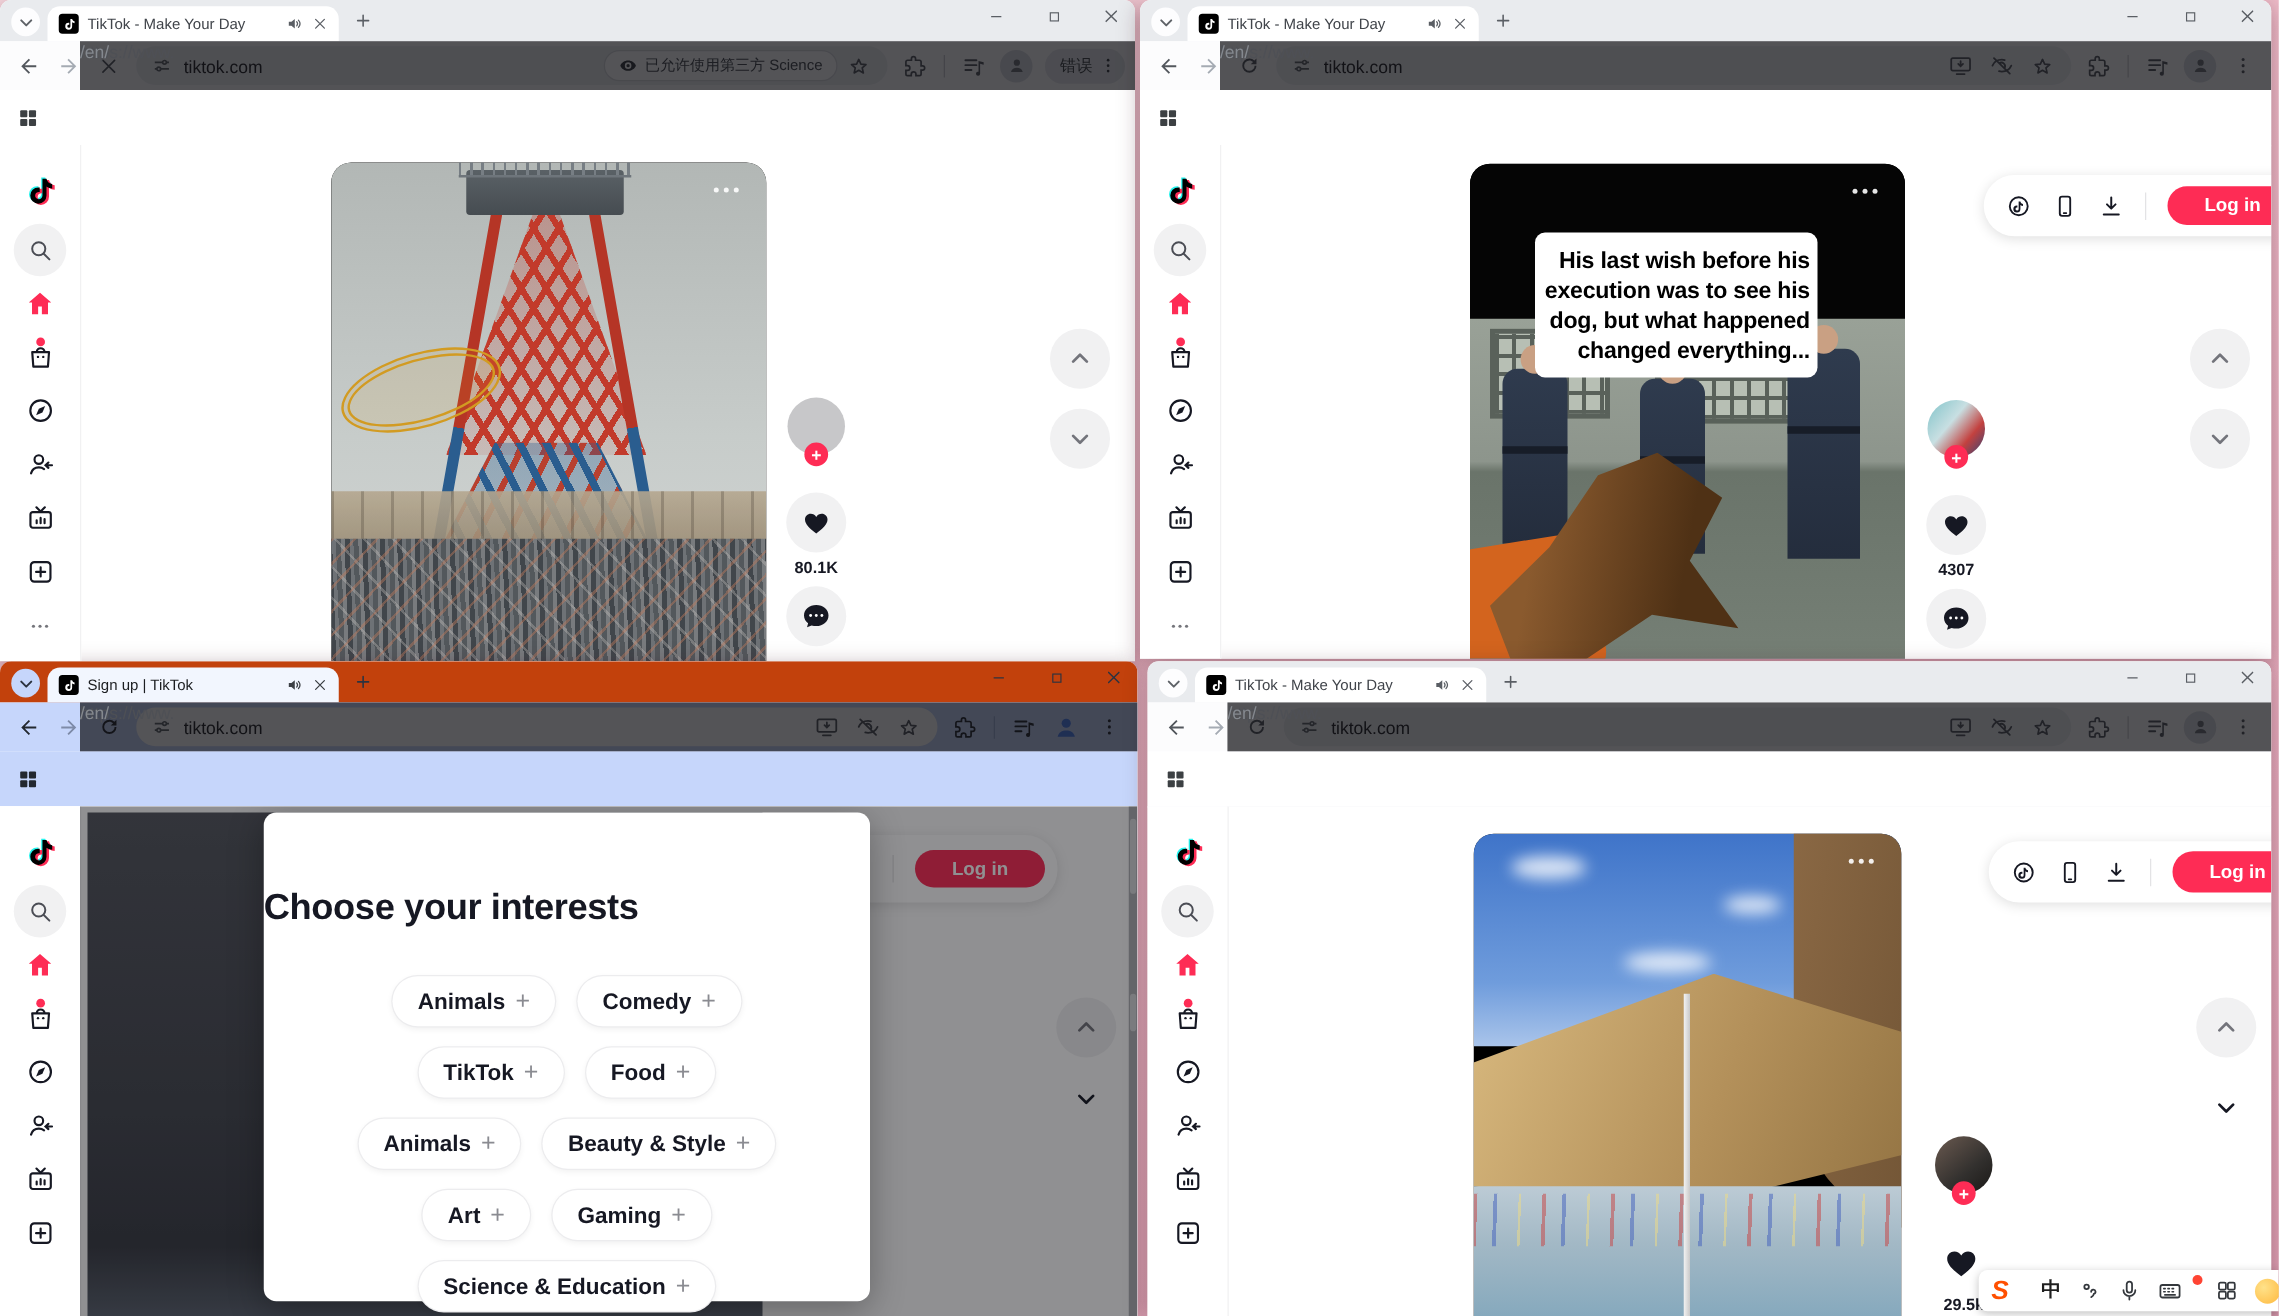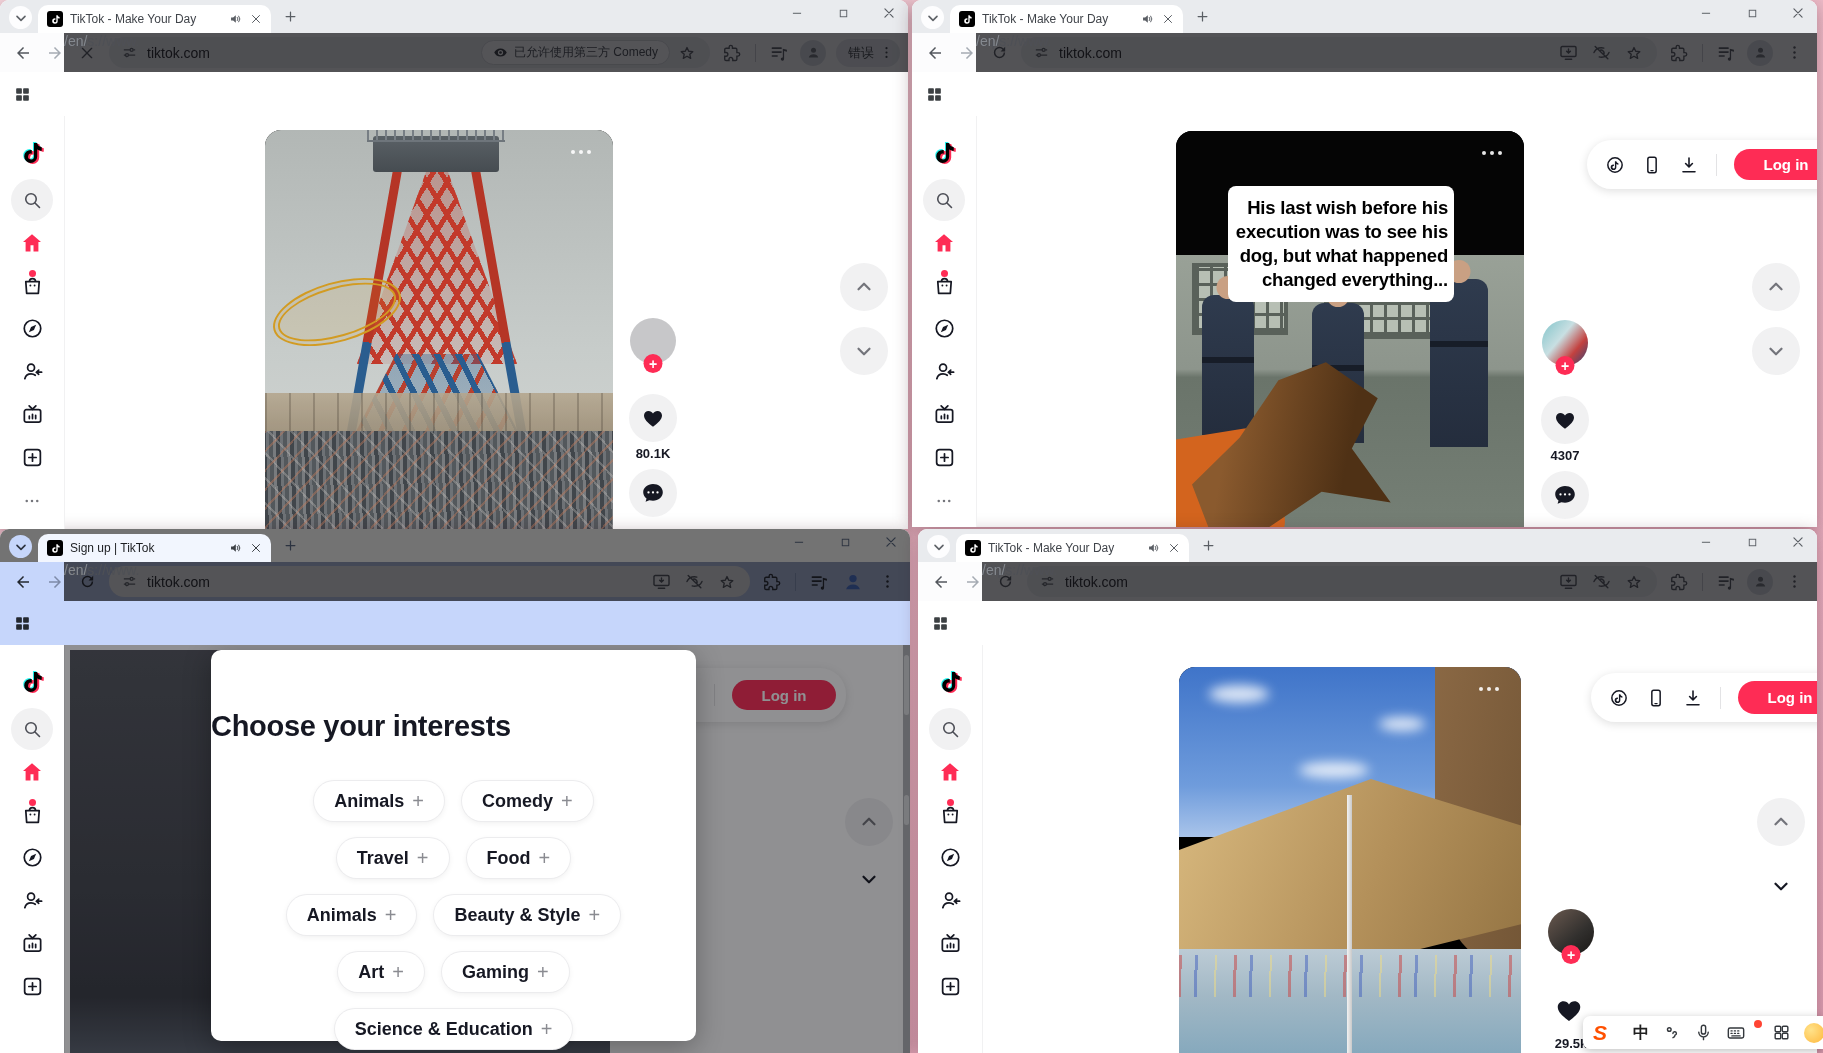--- a/index.html
+++ b/index.html
@@ -6,21 +6,21 @@
   body{
     width:1823px;height:1053px;position:relative;overflow:hidden;
     background:linear-gradient(155deg,#f6d7de 0%,#eebbc8 45%,#dfa0b4 100%);
     font-family:"Liberation Sans", sans-serif;
     -webkit-font-smoothing:antialiased;
   }
   svg{display:block}
   .win{position:absolute;background:#fff;border-radius:9px 9px 0 0;box-shadow:0 4px 18px rgba(60,20,35,.35);overflow:hidden}
   
   .titlebar{position:relative;height:33px;background:#e9ebee}
-  .win.active>.titlebar{background:#737373}
+  .win.active>.titlebar{background:#c2410c}
   .tabsearch{position:absolute;left:9px;top:6px;width:23px;height:23px;border-radius:50%;background:#fdfdfe;display:flex;align-items:center;justify-content:center;color:#5f6368}
   .win.active .tabsearch{background:#c6d6fb;color:#2c3340}
   .tab{position:absolute;left:38px;top:5px;width:233px;height:28px;background:#fff;border-radius:10px 10px 0 0;display:flex;align-items:center;gap:7px;padding:0 9px;box-sizing:border-box}
   .win.active .tab{background:#f2f6fe}
   .favicon{width:16px;height:16px;border-radius:3px;background:#000;display:flex;align-items:center;justify-content:center;flex:none;color:#fff}
   .tabtitle{font-size:12px;color:#40444a;white-space:nowrap;overflow:hidden;flex:1}
   .tabico{color:#5a5e64;flex:none}
   .newtab{position:absolute;left:283px;top:9px;color:#5a5e64}
   .win.active .newtab{color:#2c3340}
   .winctl{position:absolute;right:8px;top:2px;display:flex;gap:24px;color:#5a5e64}
@@ -366,21 +366,21 @@
       <span class="siteinfo">
           <svg width="17" height="17">
             <use href="#sym-tune"></use>
           </svg>
         </span>
       <span class="urltext"><span class="dim">https://www.</span><span>tiktok.com</span><span class="dim">/en/</span></span>
       <span class="cookiechip">
           <svg width="15" height="15" class="ico">
             <use href="#sym-eye"></use>
           </svg>
-          <span>已允许使用第三方 Comedy</span>
+          <span>已允许使用第三方 Science</span>
         </span>
       <span class="pillicons">
           <span>
             <svg width="18" height="18">
               <use href="#sym-star"></use>
             </svg>
           </span>
         </span>
     </div>
     <span class="tbtn">
@@ -974,21 +974,21 @@
               <span>Animals</span>
               <span class="pl">+</span>
             </span>
           <span class="ipill">
               <span>Comedy</span>
               <span class="pl">+</span>
             </span>
         </div>
         <div class="mrow">
           <span class="ipill">
-              <span>Travel</span>
+              <span>TikTok</span>
               <span class="pl">+</span>
             </span>
           <span class="ipill">
               <span>Food</span>
               <span class="pl">+</span>
             </span>
         </div>
         <div class="mrow">
           <span class="ipill">
               <span>Animals</span>

